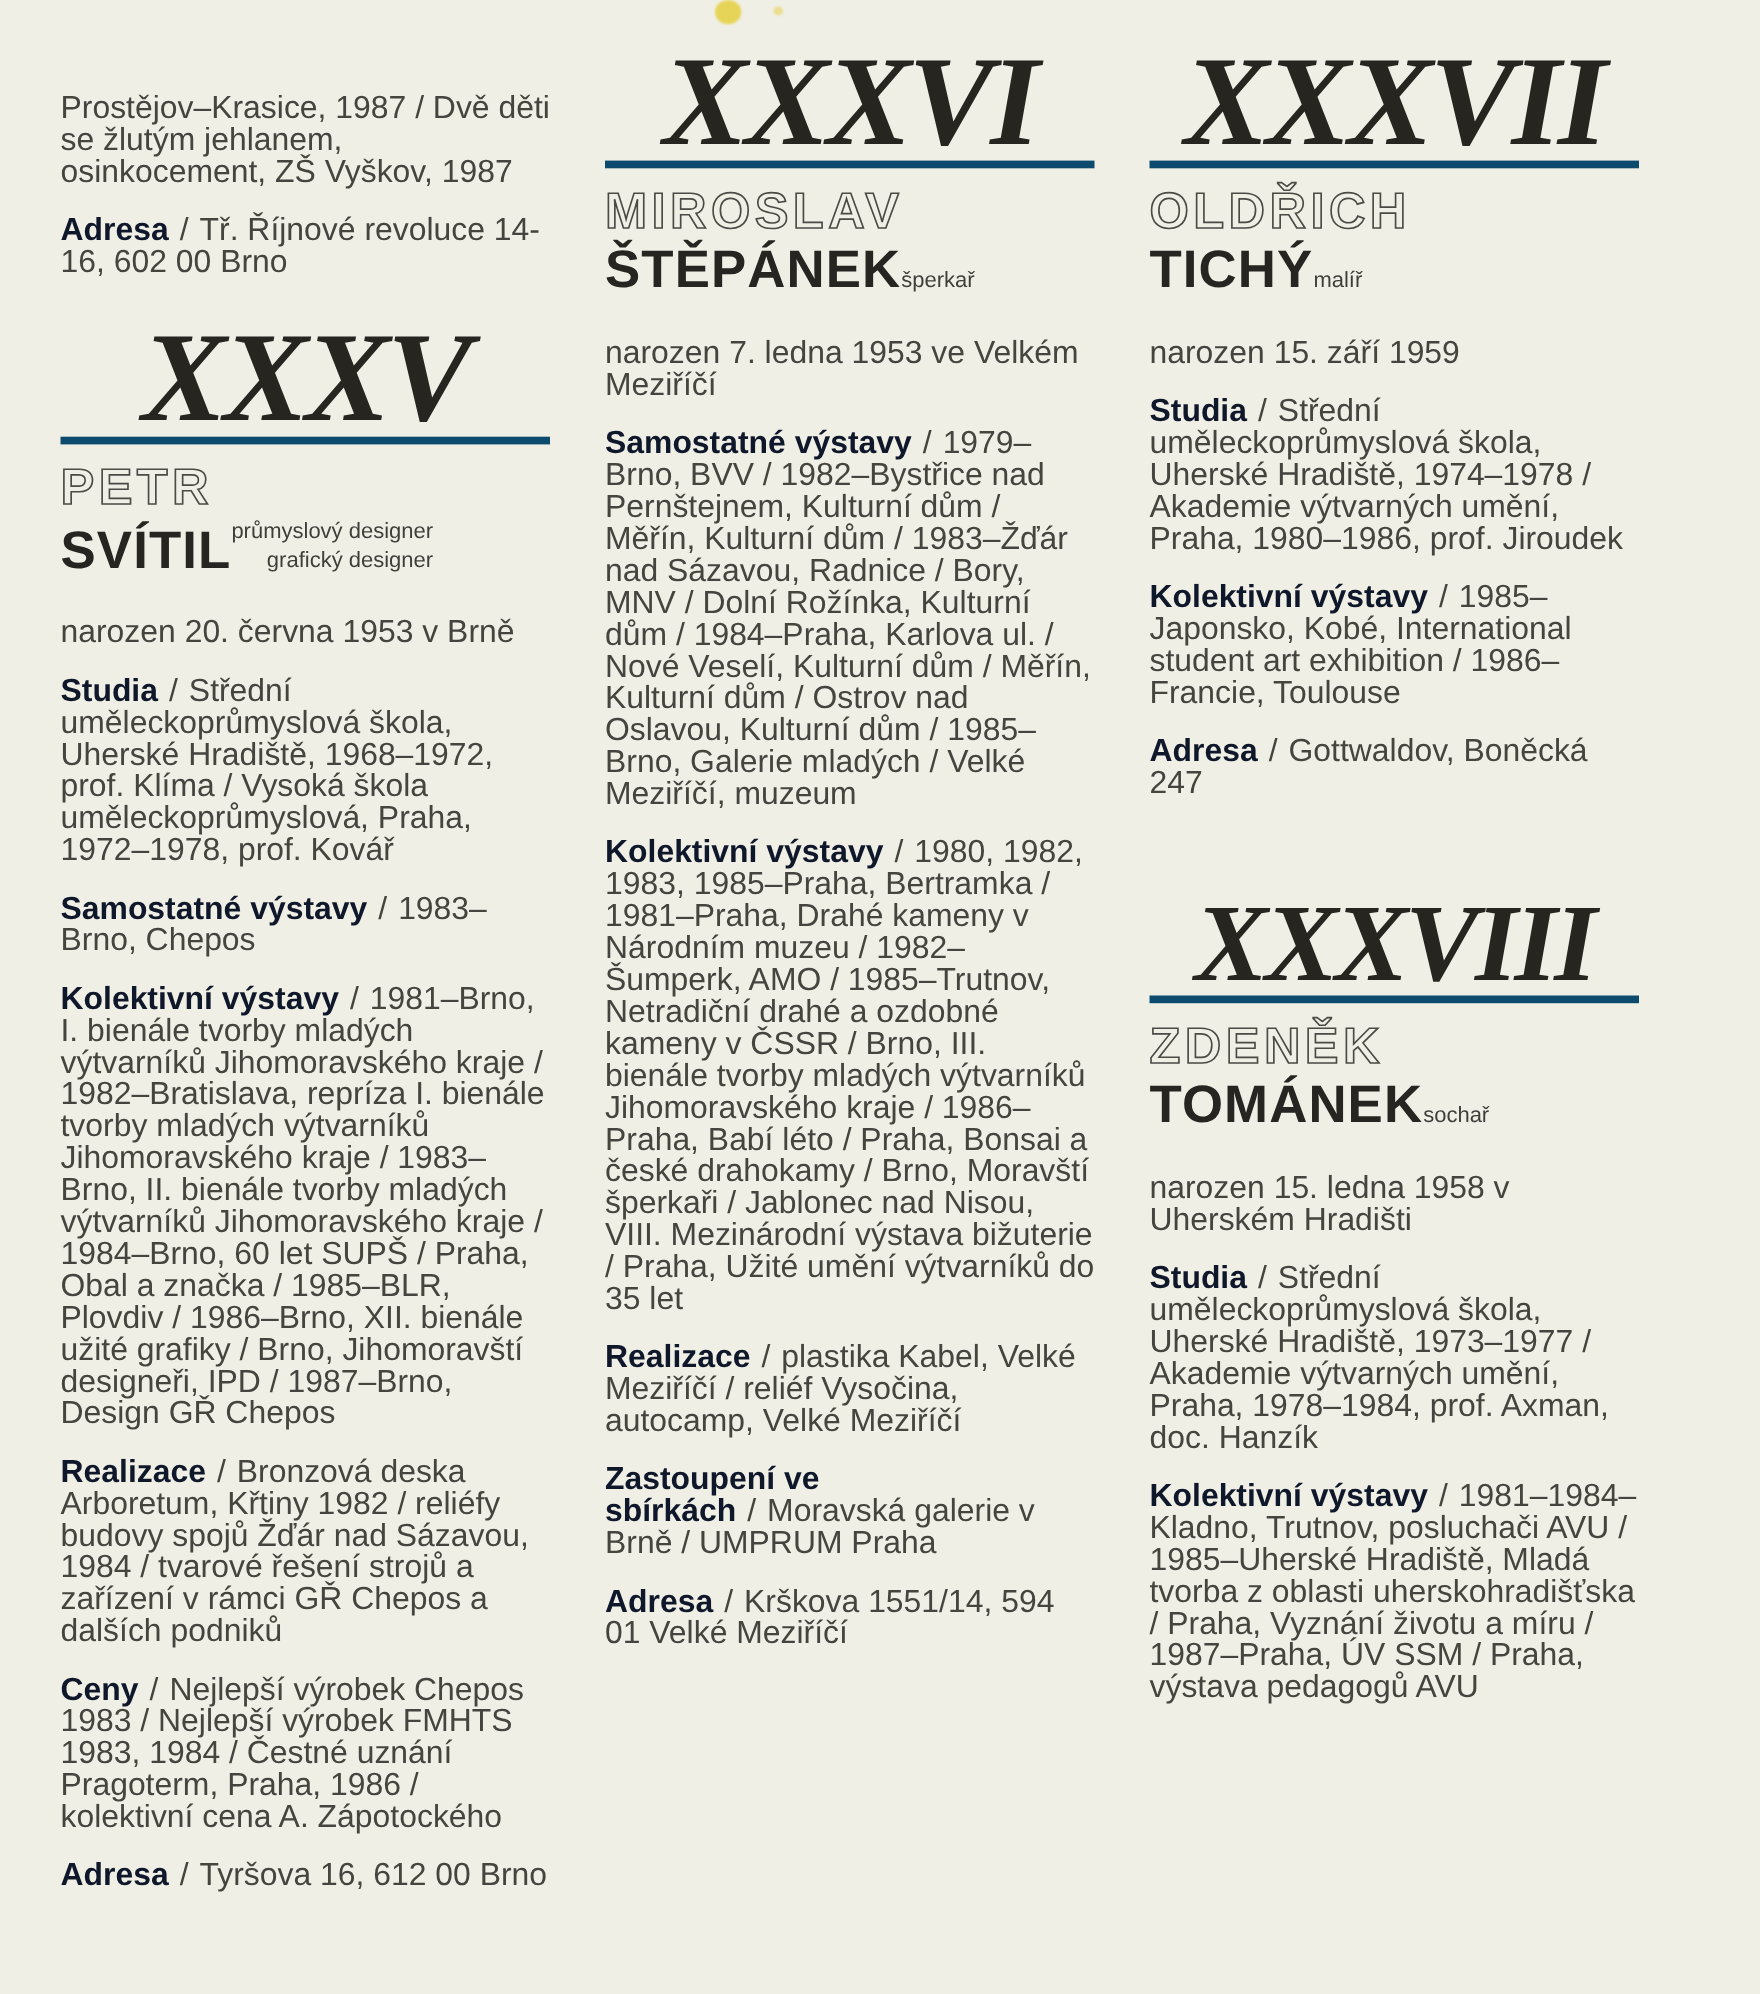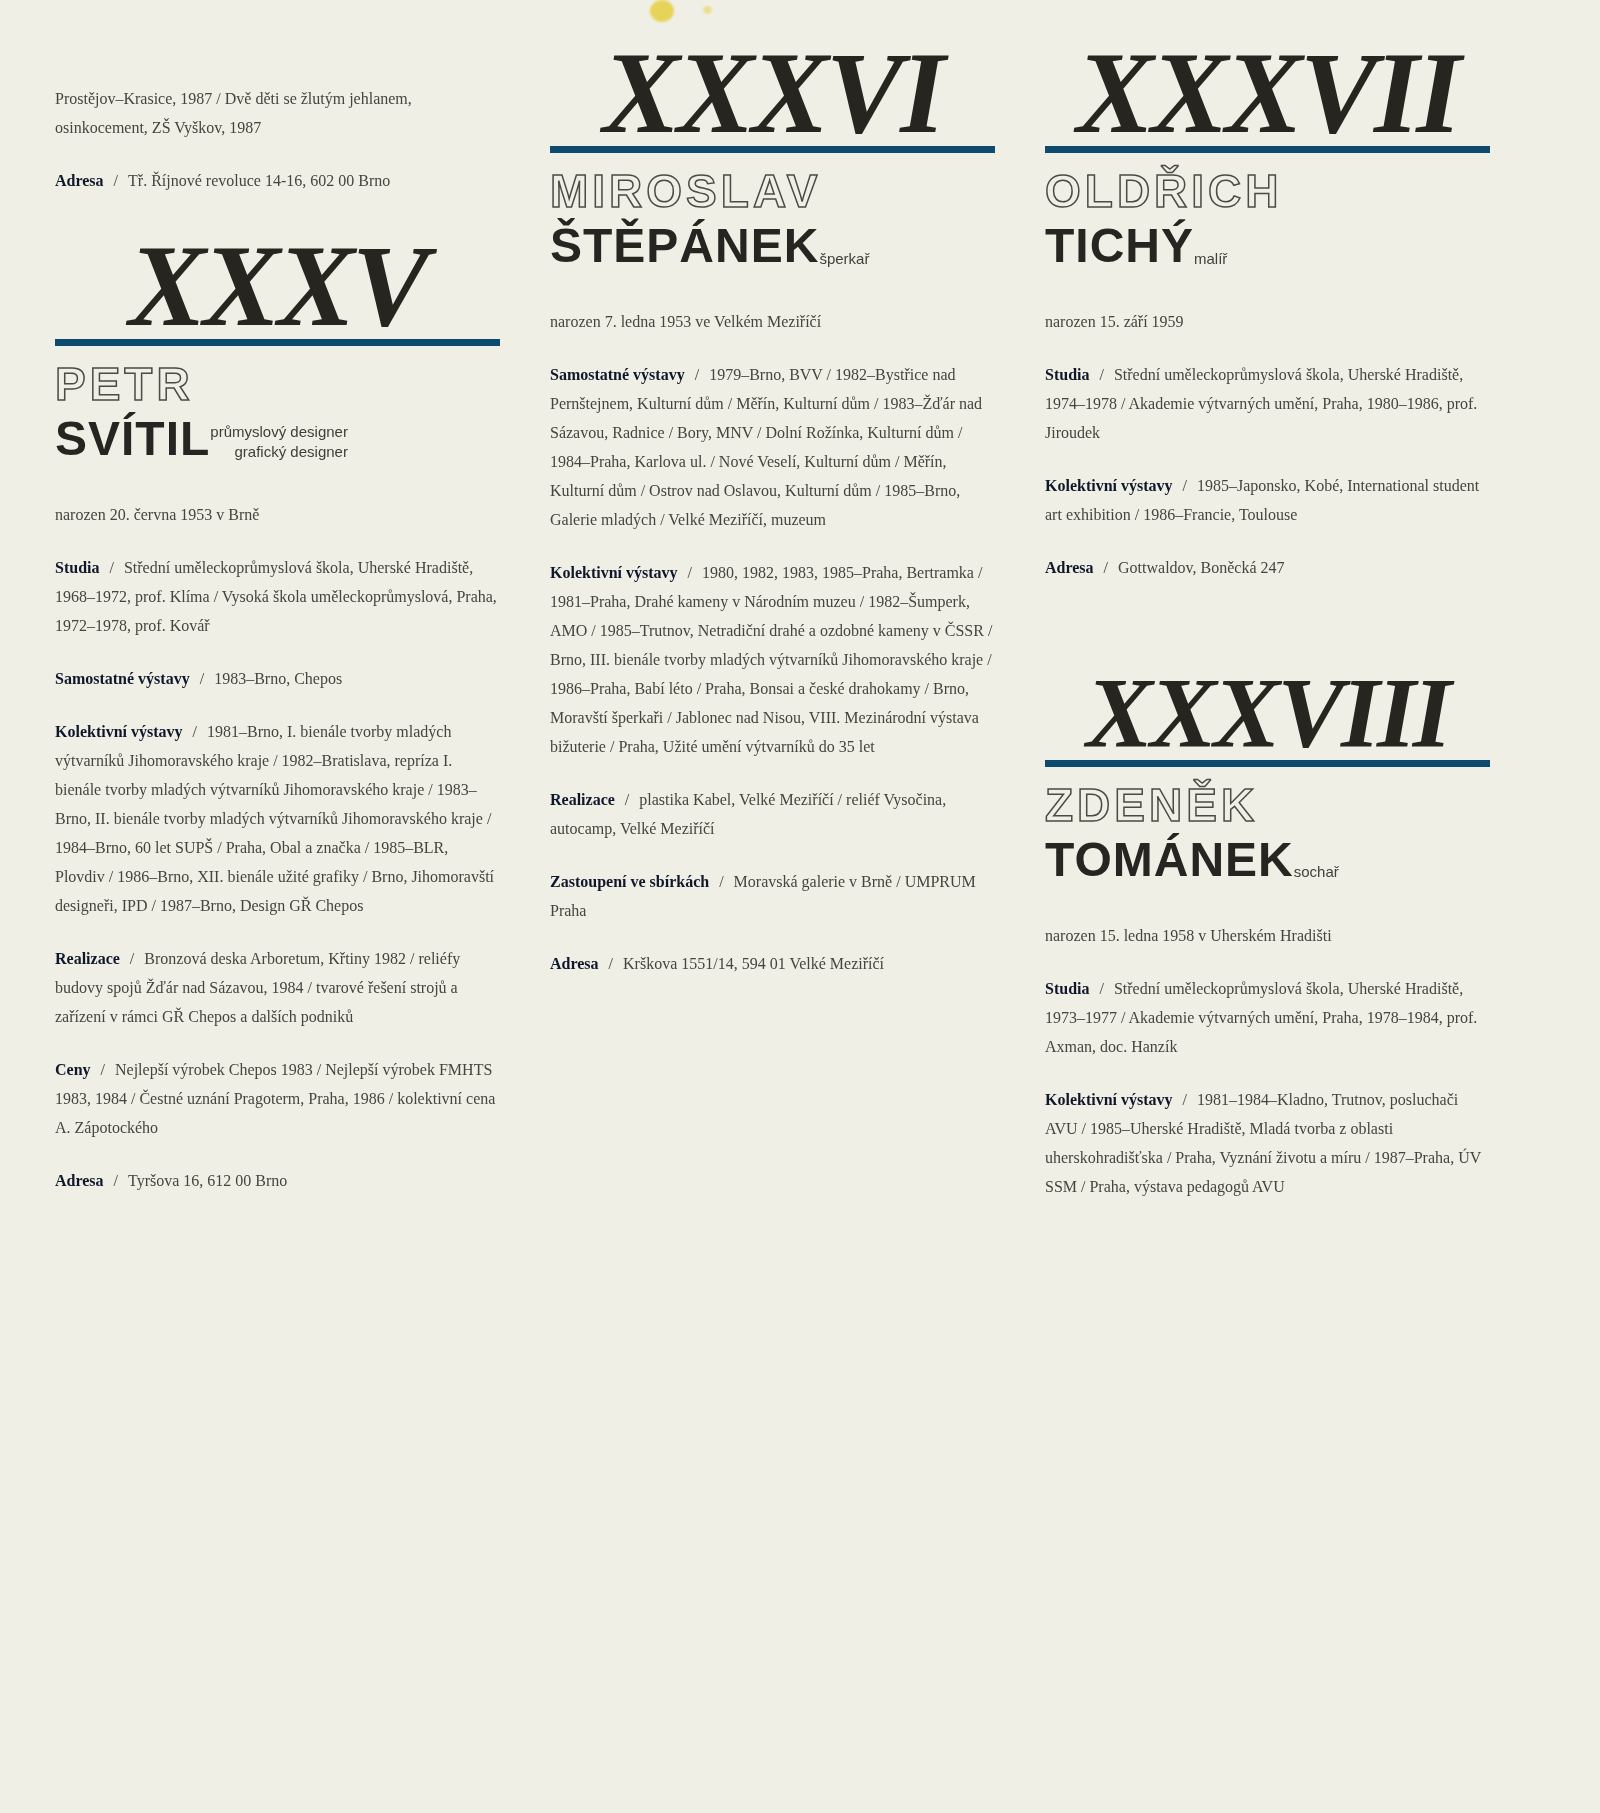--- a/index.html
+++ b/index.html
@@ -46,27 +46,26 @@
   .outline-name{display:block;margin-top:10px;}
   .name-row{
     display:flex;align-items:flex-end;
     margin-top:2px;
   }
   .surname{
     font-weight:bold;font-size:48px;line-height:1.12;
     letter-spacing:1px;color:#262521;
   }
   .profession{
-    font-size:15px;line-height:1.3;text-align:right;
+    font-size:20px;line-height:1.3;text-align:right;
     color:#3f3e39;white-space:pre-line;padding-bottom:5px;
   }
   p.sec,p.plain{
-    font-size:16px;line-height:29px;
+    font-size:29px;line-height:29px;
     margin:24px 0 0 0;
-    font-family:Liberation Serif, serif;
   }
   p.born{margin-top:34px;}
   .lbl{font-weight:bold;color:#0f172a;margin-top:28px;}
   .sep{margin:0 10px;}
   .gap30{margin-top:30px;}
 </style>
 </head>
 <body>
 
 <div class="page">

